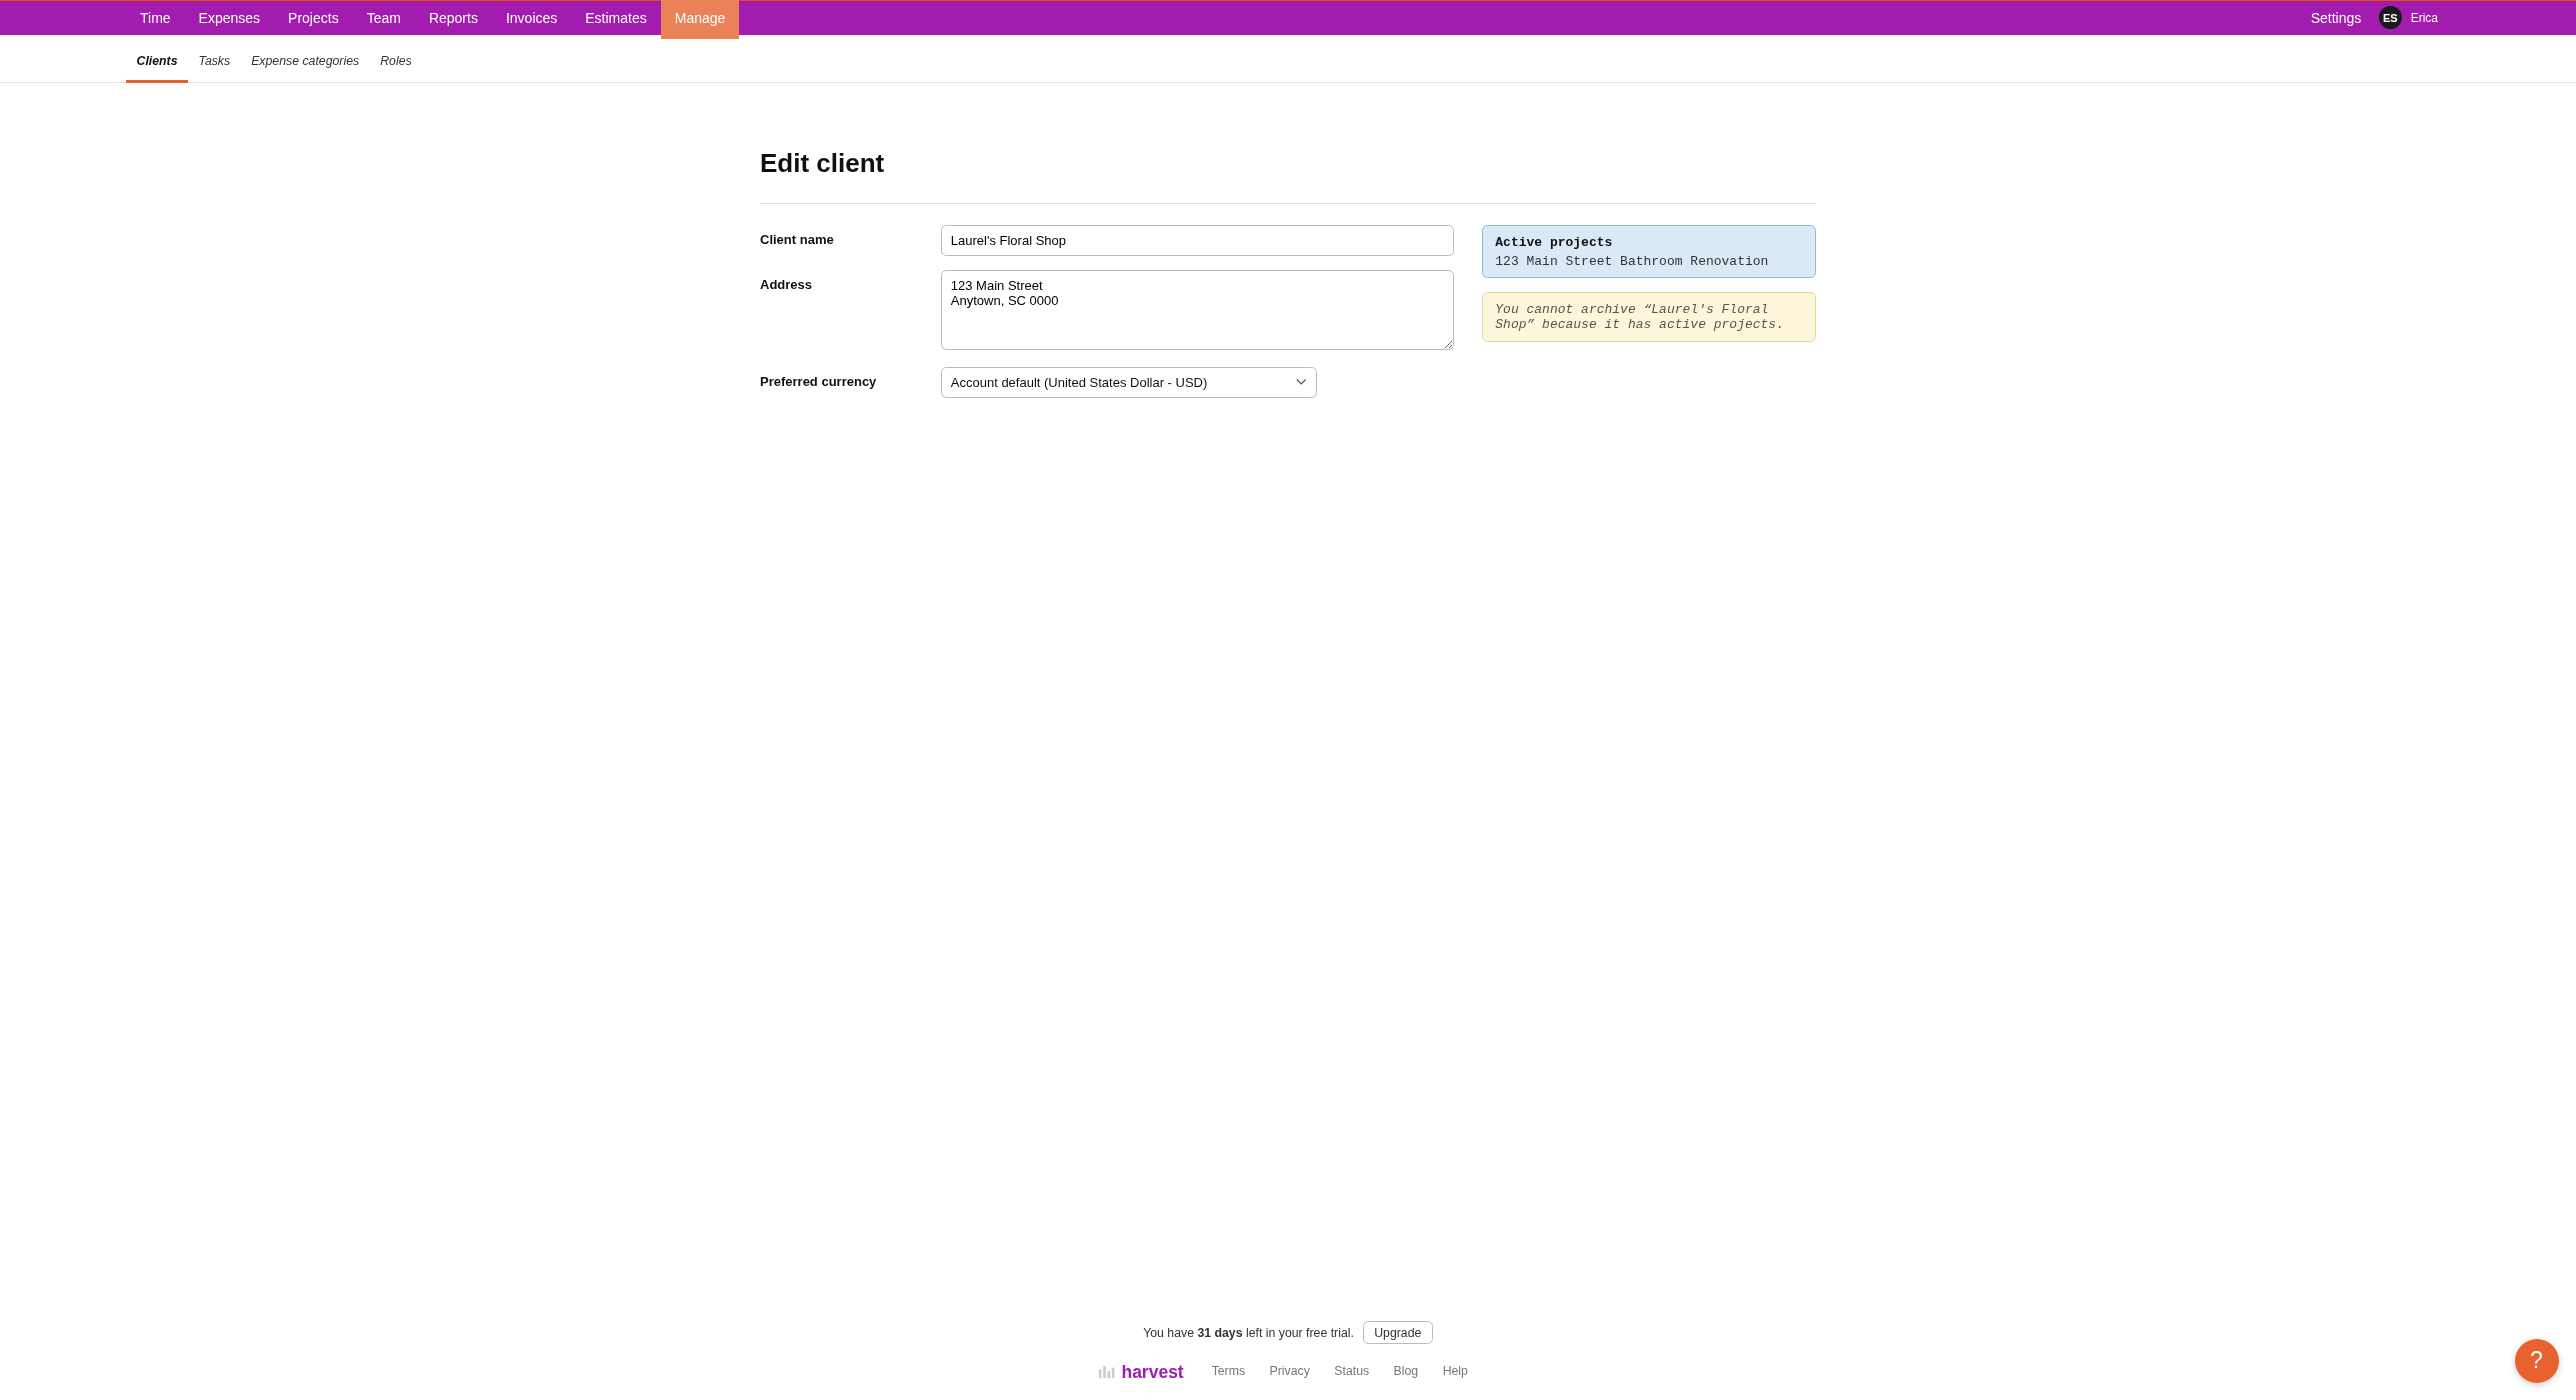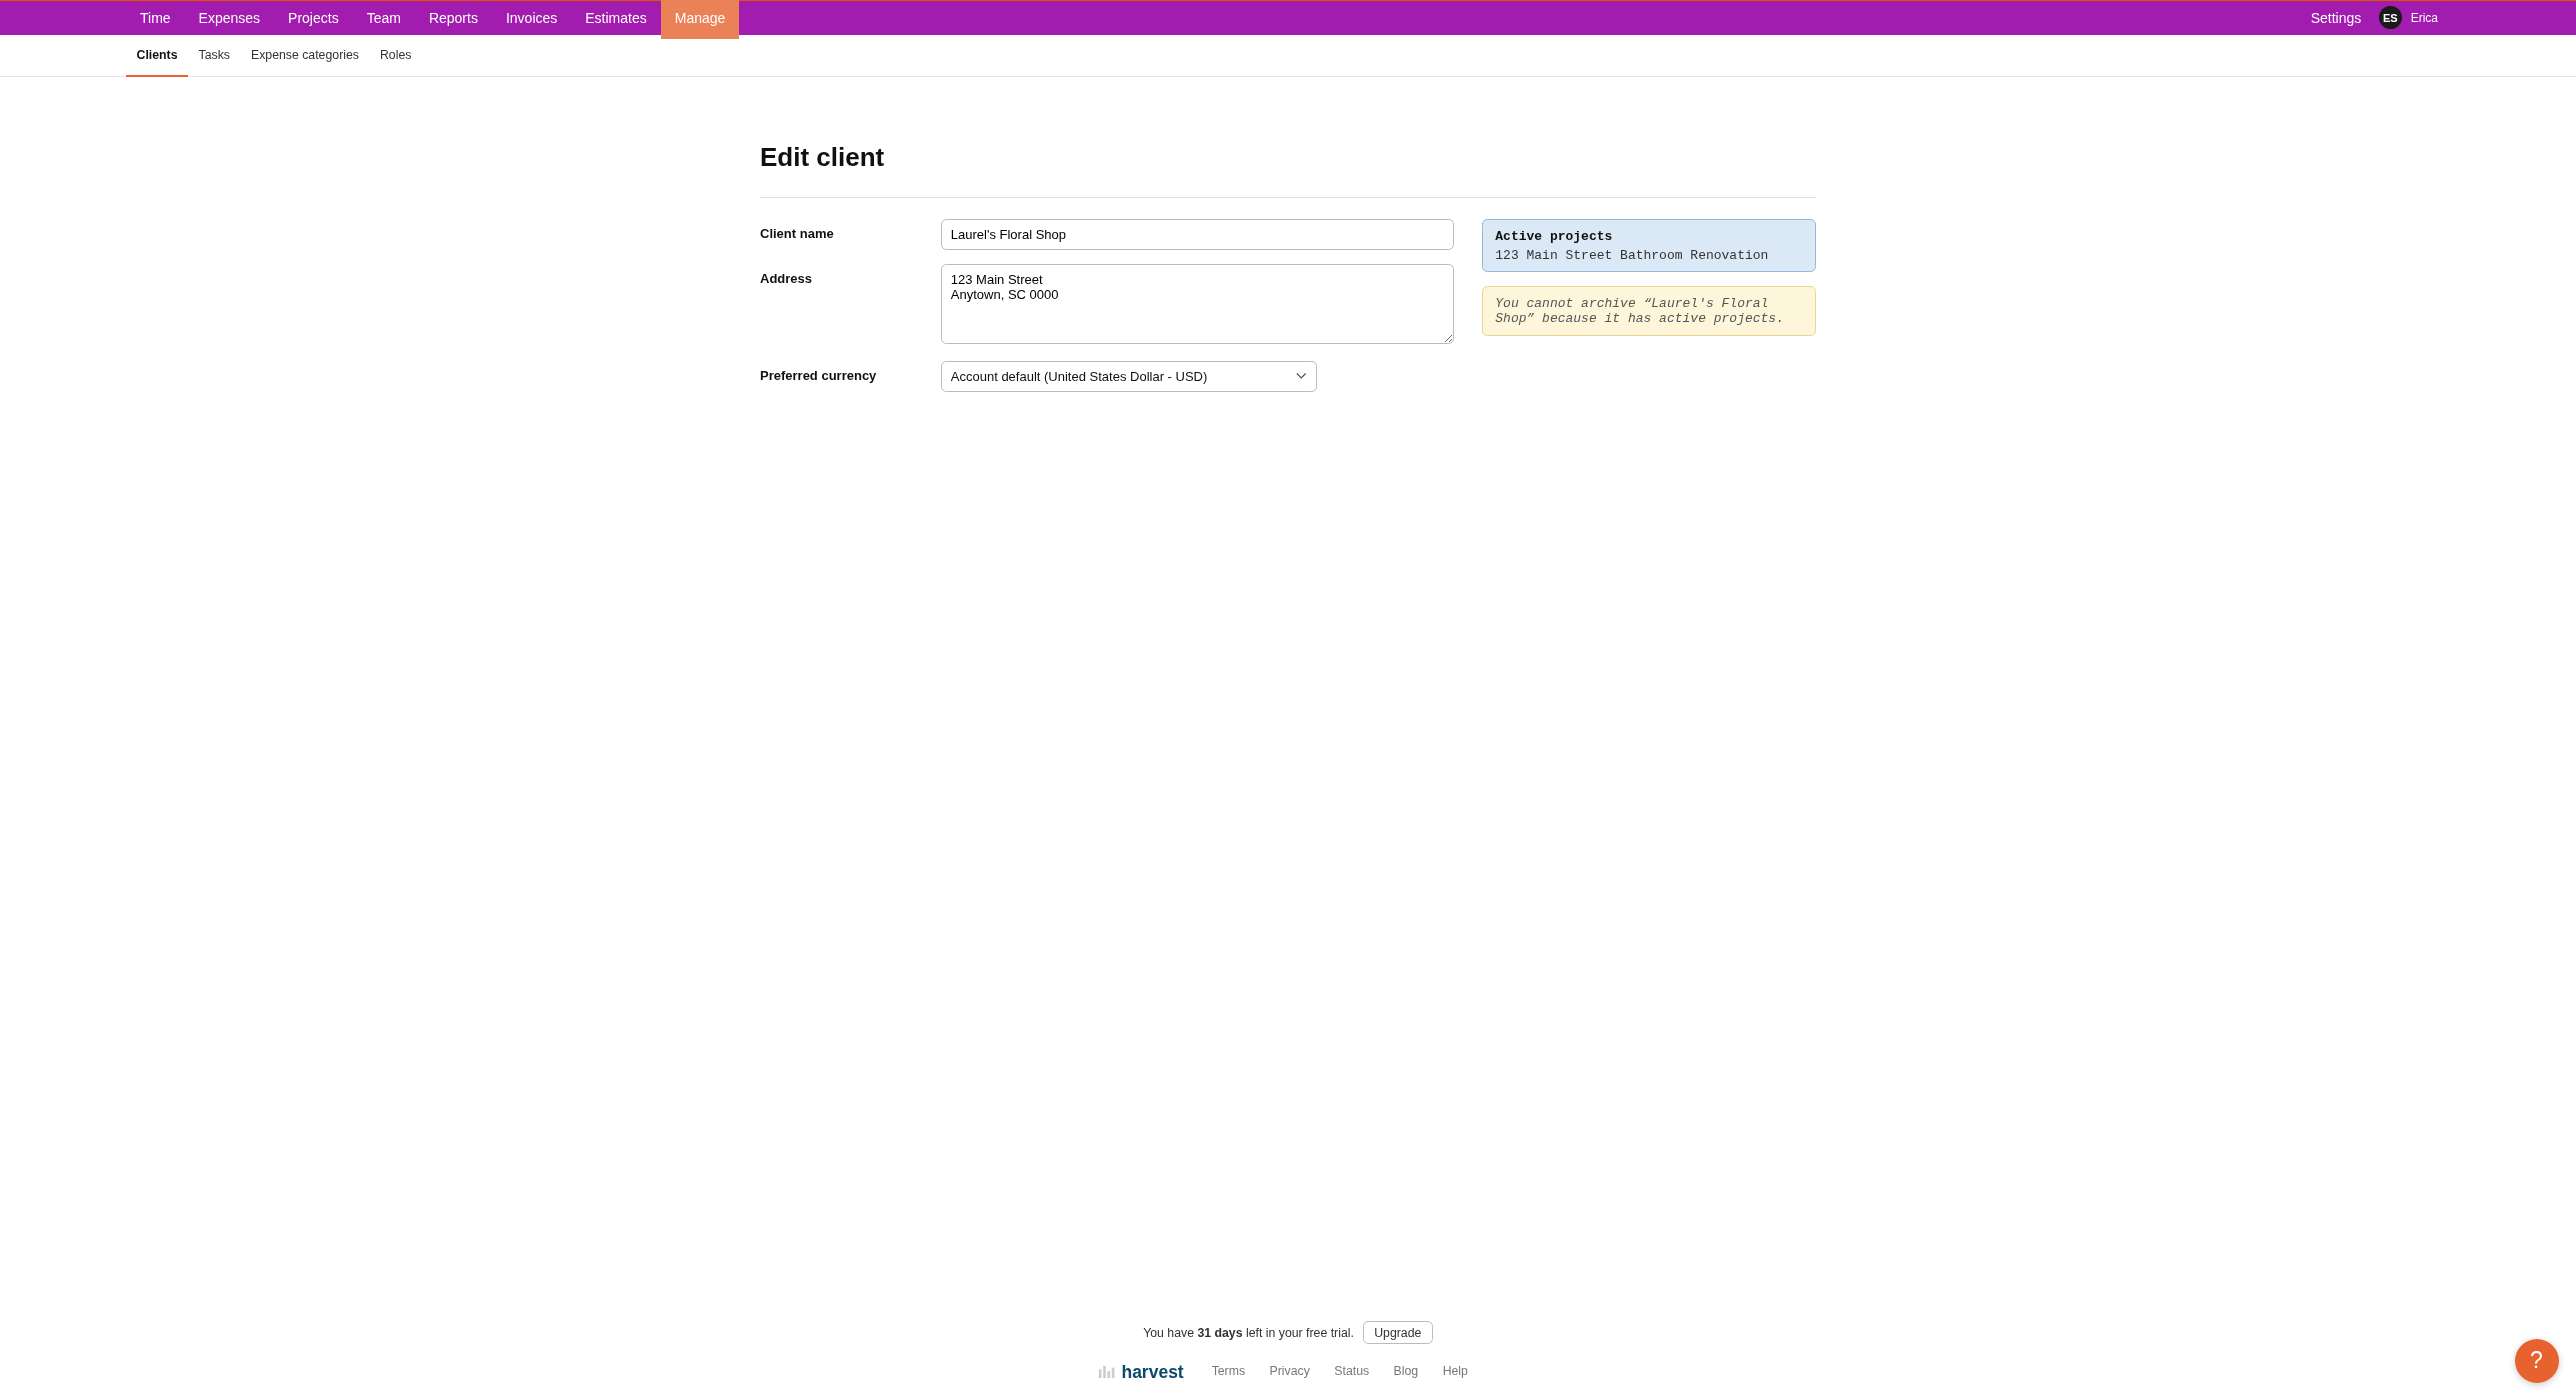--- a/index.html
+++ b/index.html
@@ -37,24 +37,25 @@
     width: 23px; height: 23px; border-radius: 50%;
     background: #1a1a1a; color: #fff;
     display: flex; align-items: center; justify-content: center;
     font-size: 11px; font-weight: 600;
     margin: 0 5.3px;
   }
   .username { color: #fff; font-size: 12px; padding-left: 3.5px; cursor: pointer; }
 
   .sub-nav {
     border-bottom: 0.9px solid #e5e5e5;
-    height: 42px;
+    height: 48px;
     display: flex;
-    align-items: center;
+    align-items: flex-end;
     padding-left: 126px;
+    font-style: italic;
   }
   .sub-item {
     padding: 0 10.5px;
     height: 42px;
     display: flex;
     align-items: center;
     font-size: 12.3px;
     color: #333;
     cursor: pointer;
     position: relative;
@@ -172,21 +173,21 @@
     background: #fff;
   }
   .footer-links {
     text-align: center;
     font-size: 12.3px;
     color: #888;
   }
   .footer-links .logo {
     display: inline-flex;
     align-items: center;
-    color: #0c4a6e;
+    color: #a21caf;
     font-weight: 600;
     font-size: 17.5px;
     margin-right: 14px;
     vertical-align: middle;
   }
   .footer-links a {
     color: #777;
     text-decoration: none;
     margin: 0 10.5px;
     cursor: pointer;

